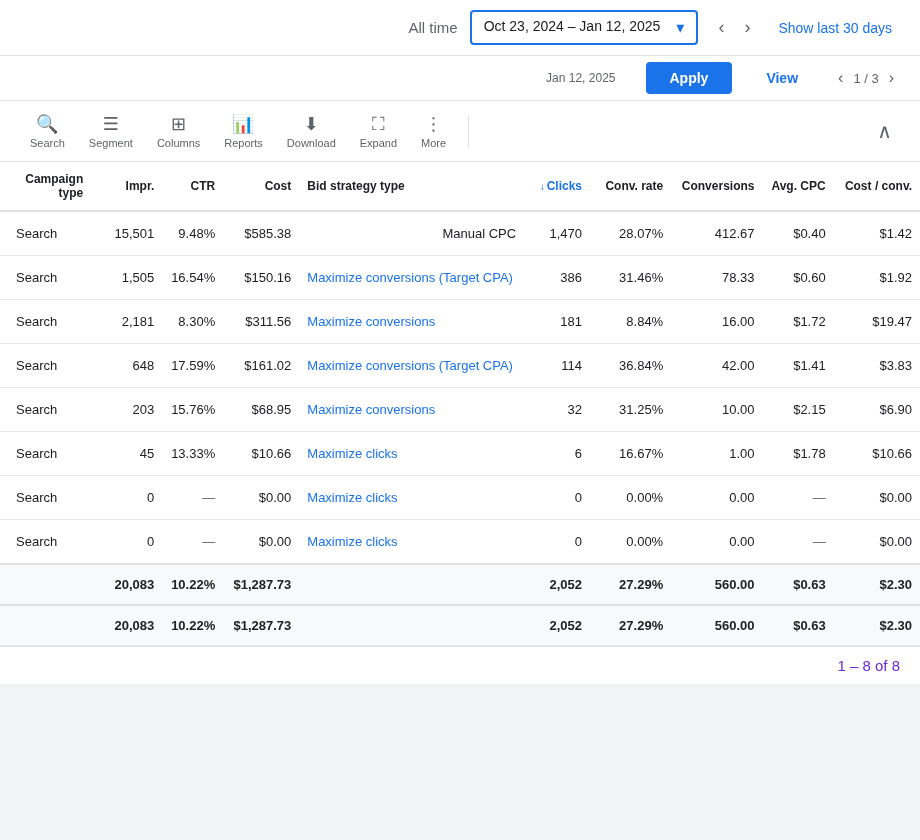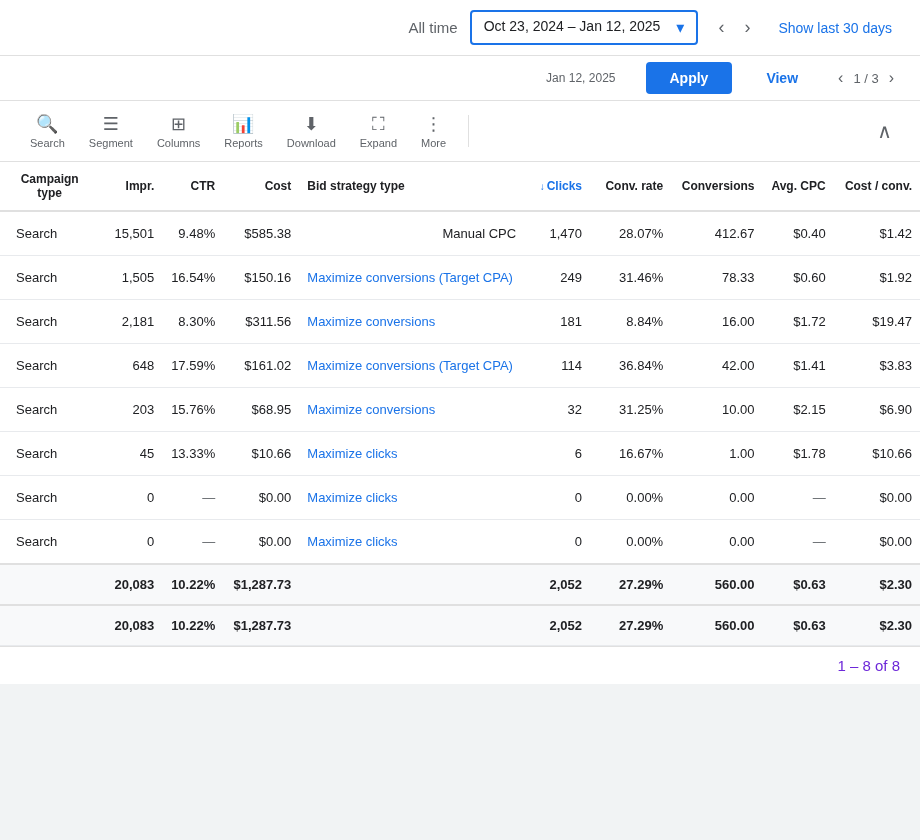--- a/index.html
+++ b/index.html
@@ -241,21 +241,21 @@
     <span>More</span>
   </button>
   <div class="toolbar-divider"></div>
   <button class="toolbar-collapse">∧</button>
 </div>
 
 <div class="table-container">
   <table>
     <thead>
       <tr>
-        <th style="text-align:center; min-width:90px;">Campaign<br>type</th>
+        <th style="text-align:right; min-width:90px;">Campaign<br>type</th>
         <th style="min-width:70px;">Impr.</th>
         <th style="min-width:60px;">CTR</th>
         <th style="min-width:75px;">Cost</th>
         <th style="text-align:left; min-width:200px;">Bid strategy type</th>
         <th class="sorted" style="min-width:65px;"><span class="sort-arrow">↓</span>Clicks</th>
         <th style="min-width:80px;">Conv. rate</th>
         <th style="min-width:90px;">Conversions</th>
         <th style="min-width:70px;">Avg. CPC</th>
         <th style="min-width:85px;">Cost / conv.</th>
       </tr>
@@ -272,21 +272,21 @@
           <td>412.67</td>
           <td class="">$0.40</td>
           <td>$1.42</td>
         </tr>
         <tr>
           <td>Search</td>
           <td>1,505</td>
           <td class="">16.54%</td>
           <td>$150.16</td>
           <td class="link">Maximize conversions (Target CPA)</td>
-          <td>249</td>
+          <td>386</td>
           <td>31.46%</td>
           <td>78.33</td>
           <td class="">$0.60</td>
           <td>$1.92</td>
         </tr>
         <tr>
           <td>Search</td>
           <td>2,181</td>
           <td class="">8.30%</td>
           <td>$311.56</td>

